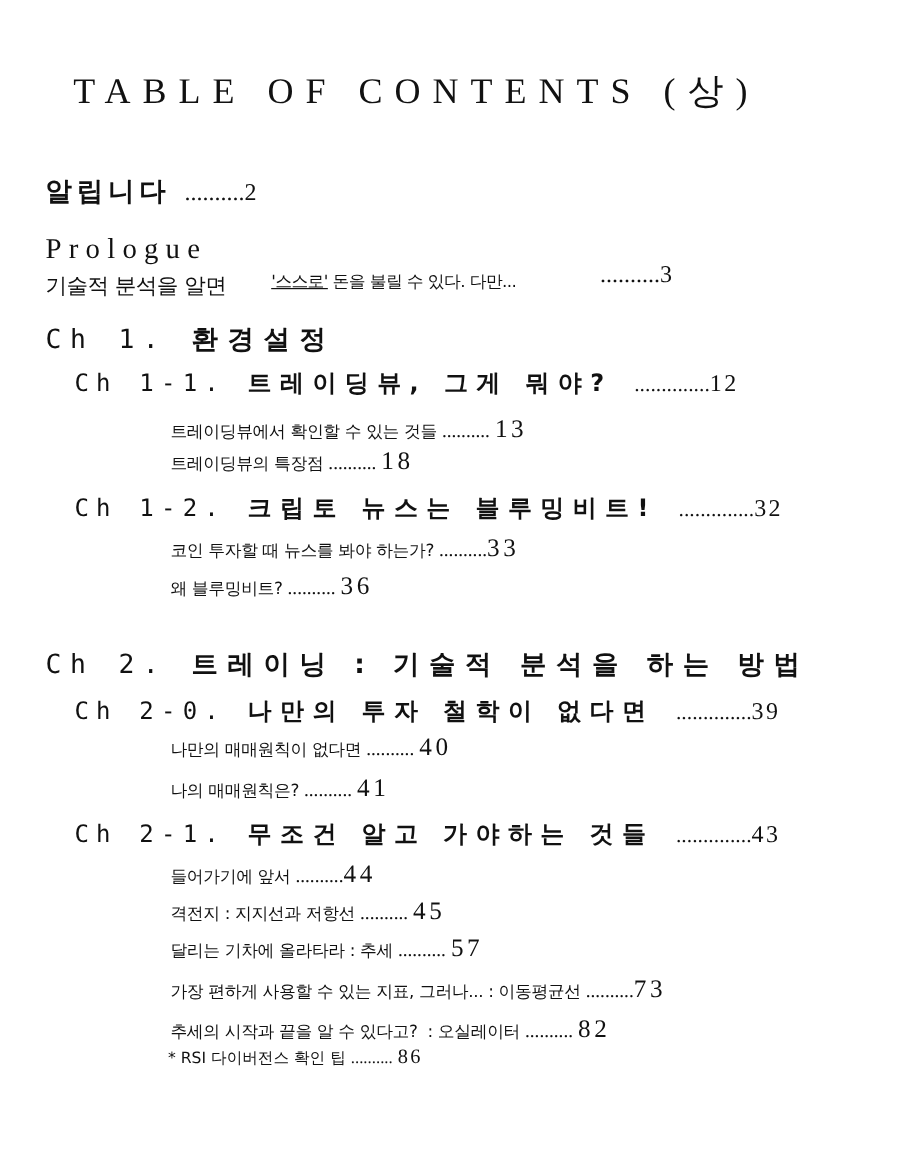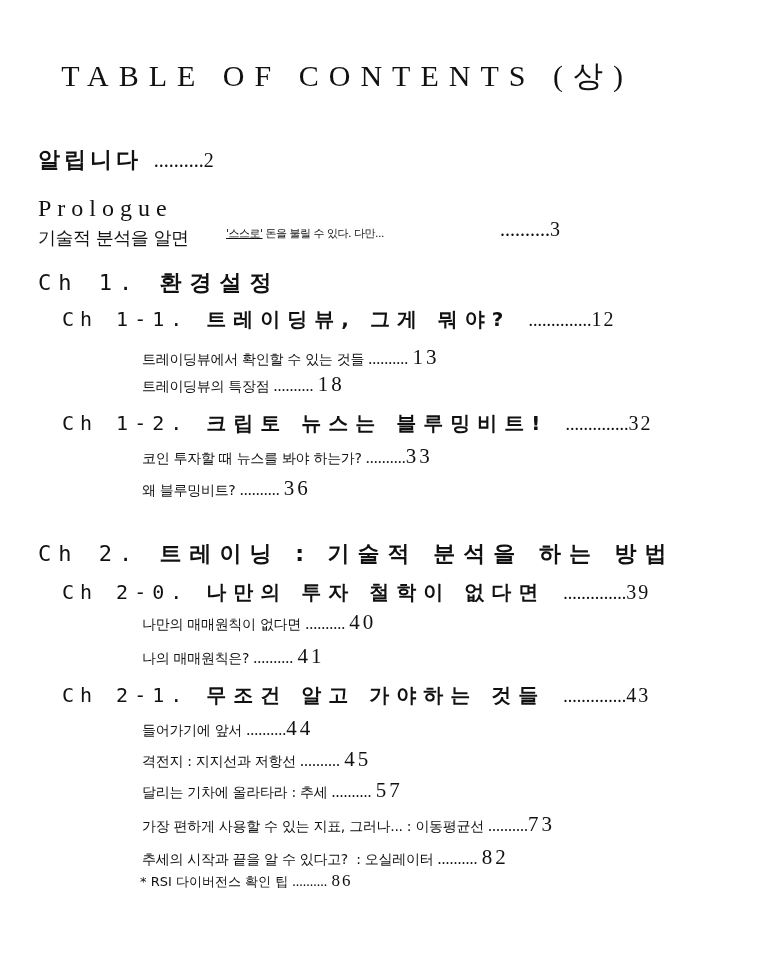--- a/index.html
+++ b/index.html
@@ -6,21 +6,21 @@
   body { width: 762px; height: 978px; position: relative; overflow: hidden; color: #111; }
   .abs { position: absolute; white-space: nowrap; }
 
   .title { left: 0; width: 694px; text-align: center; top: 56px; font-size: 30px; letter-spacing: 10px; font-family: "Liberation Serif", serif; }
 
   .h-notice { left: 38px; top: 145px; font-size: 22px; font-weight: bold; letter-spacing: 4px; font-family: "DejaVu Sans", sans-serif; }
   .h-notice .dots, .h-notice .pg { font-family: "Liberation Serif", serif; font-weight: normal; letter-spacing: 0; font-size: 20px; }
 
   .h-prologue { left: 38px; top: 195px; font-size: 24px; letter-spacing: 6px; font-family: "Liberation Serif", serif; }
   .prologue-sub { left: 38px; top: 226px; font-size: 18px; font-family: "DejaVu Sans", sans-serif; letter-spacing: -0.5px; }
-  .prologue-sub2 { left: 226px; top: 226px; font-size: 11px; font-family: "DejaVu Sans", sans-serif; letter-spacing: -0.5px; }
+  .prologue-sub2 { left: 226px; top: 226px; font-size: 14px; font-family: "DejaVu Sans", sans-serif; letter-spacing: -0.5px; }
   .prologue-sub2 .u { text-decoration: underline; }
   .prologue-pg { left: 500px; top: 218px; font-size: 20px; font-family: "Liberation Serif", serif; }
 
   .ch { left: 38px; font-size: 22px; font-weight: normal; letter-spacing: 7px; font-family: "DejaVu Sans Mono", monospace; }
   .ch .ko { font-family: "DejaVu Sans", sans-serif; font-weight: bold; letter-spacing: 8px; }
   .sub { left: 62px; font-size: 20px; letter-spacing: 6px; font-family: "DejaVu Sans Mono", monospace; }
   .sub .ko { font-family: "DejaVu Sans", sans-serif; font-weight: bold; letter-spacing: 7px; }
   .dots { letter-spacing: 0; font-family: "Liberation Serif", serif; font-weight: normal; }
   .pg { font-family: "Liberation Serif", serif; font-weight: normal; letter-spacing: 2px; }
   .item { left: 94px; font-size: 14px; font-family: "DejaVu Sans", sans-serif; letter-spacing: -0.3px; margin-left: 48px; }

